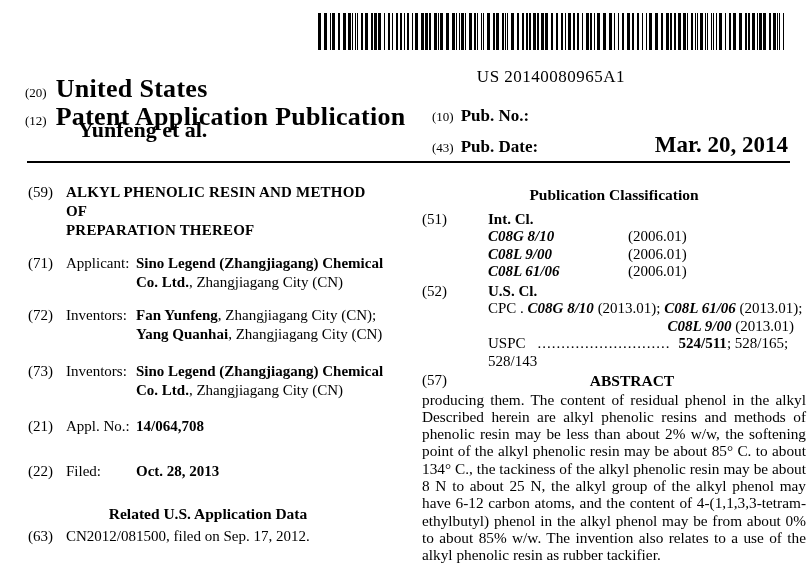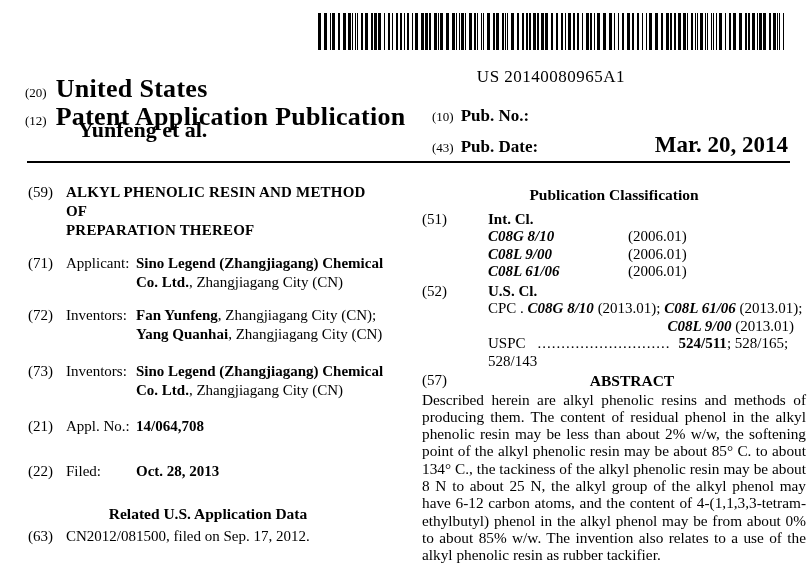--- a/index.html
+++ b/index.html
@@ -311,22 +311,22 @@
         </span>
       </span>
     </div>
 
     <div class="rowr">
       <span class="num">(57)</span>
       <span class="center-head">ABSTRACT</span>
     </div>
 
     <div class="abstract">
+      <div class="jline">producing them. The content of residual phenol in the alkyl</div>
       <div class="jline">Described herein are alkyl phenolic resins and methods of</div>
-      <div class="jline">producing them. The content of residual phenol in the alkyl</div>
       <div class="jline">phenolic resin may be less than about 2% w/w, the softening</div>
       <div class="jline">point of the alkyl phenolic resin may be about 85° C. to about</div>
       <div class="jline">134° C., the tackiness of the alkyl phenolic resin may be about</div>
       <div class="jline">8 N to about 25 N, the alkyl group of the alkyl phenol may</div>
       <div class="jline">have 6-12 carbon atoms, and the content of 4-(1,1,3,3-tetram-</div>
       <div class="jline">ethylbutyl) phenol in the alkyl phenol may be from about 0%</div>
       <div class="jline">to about 85% w/w. The invention also relates to a use of the</div>
       <div class="lline">alkyl phenolic resin as rubber tackifier.</div>
     </div>
 

